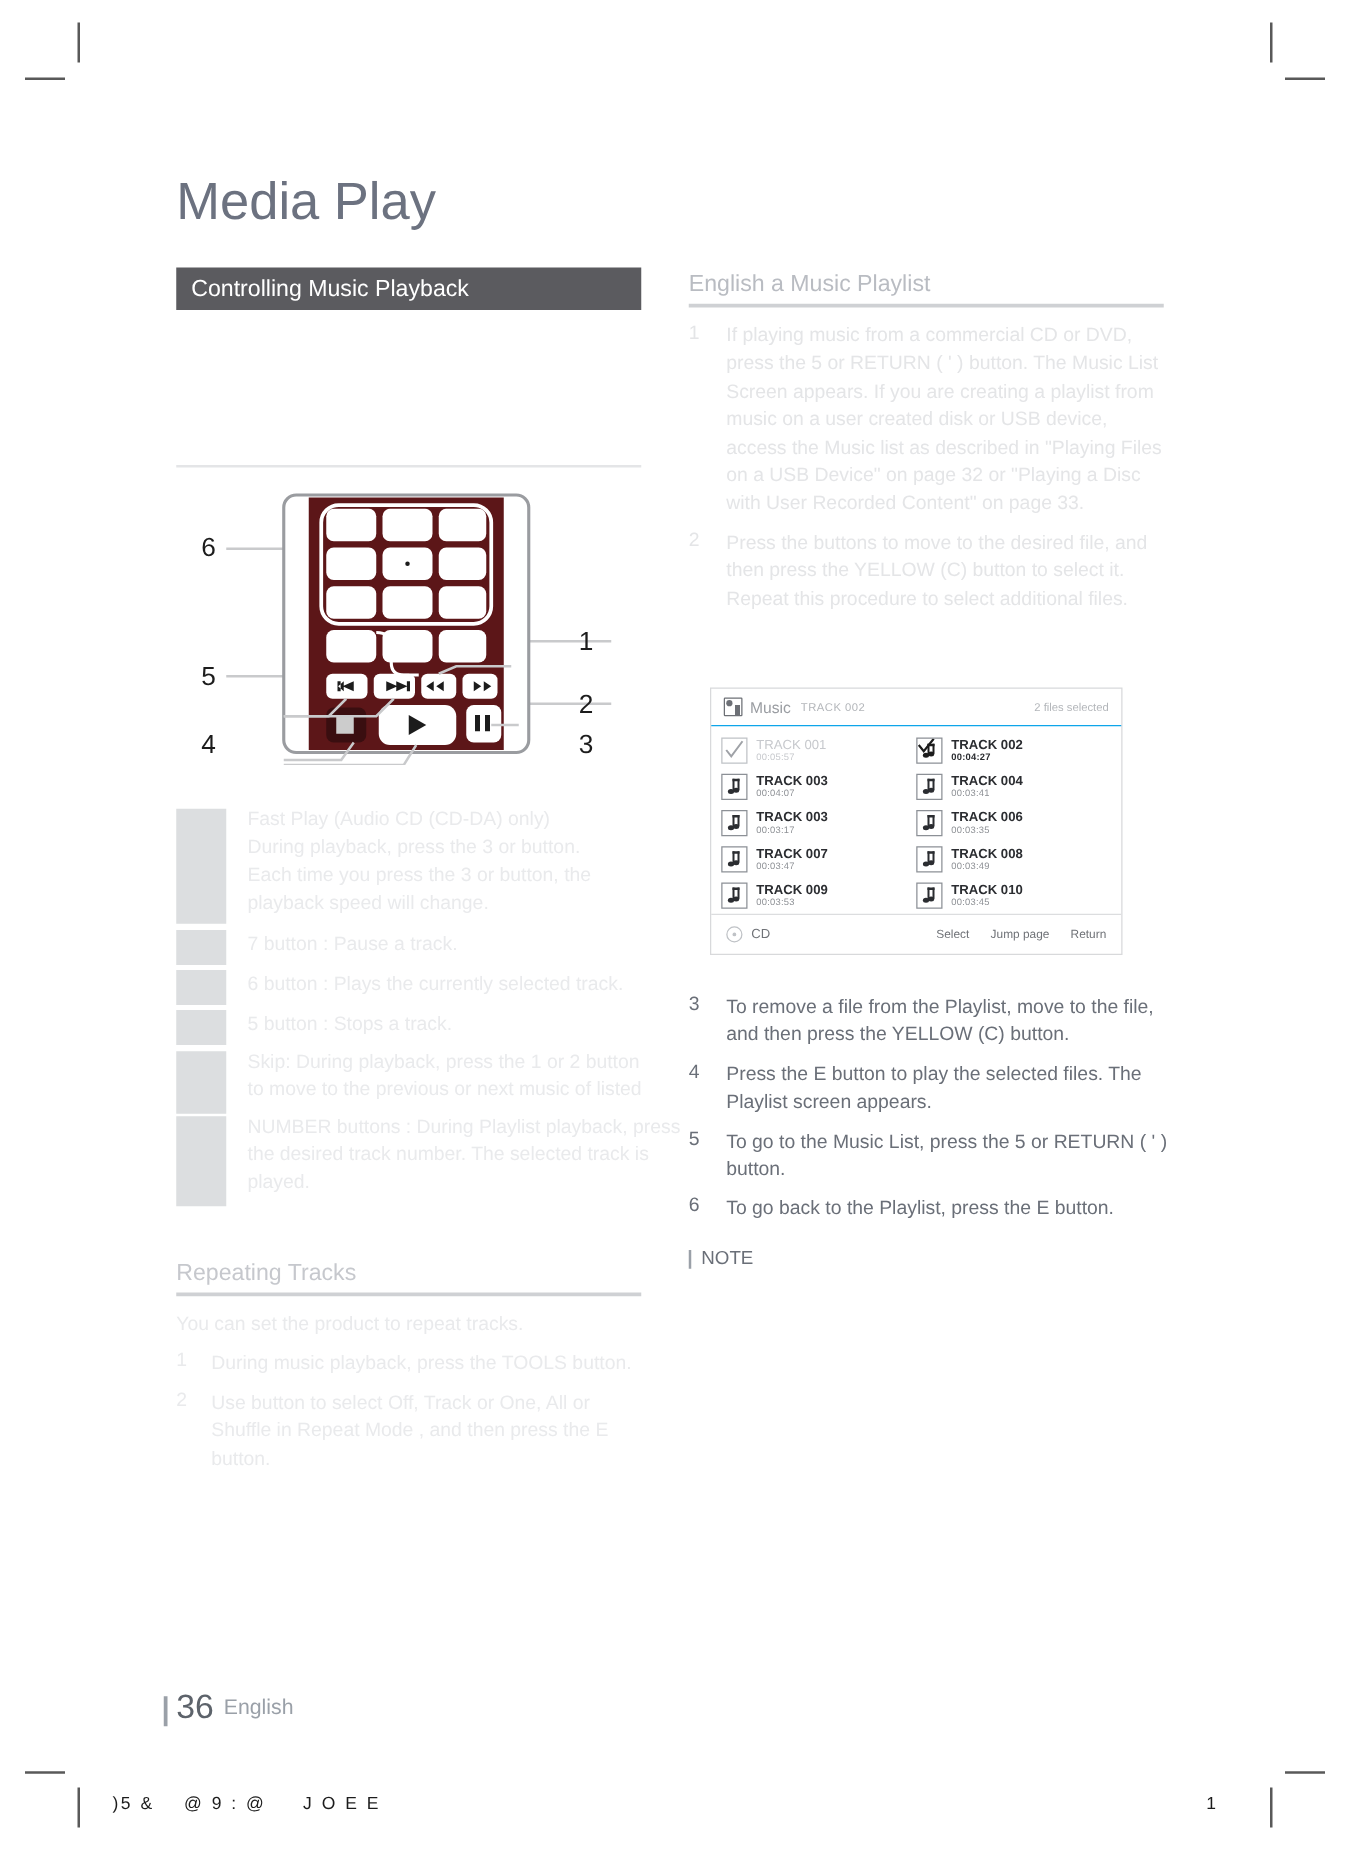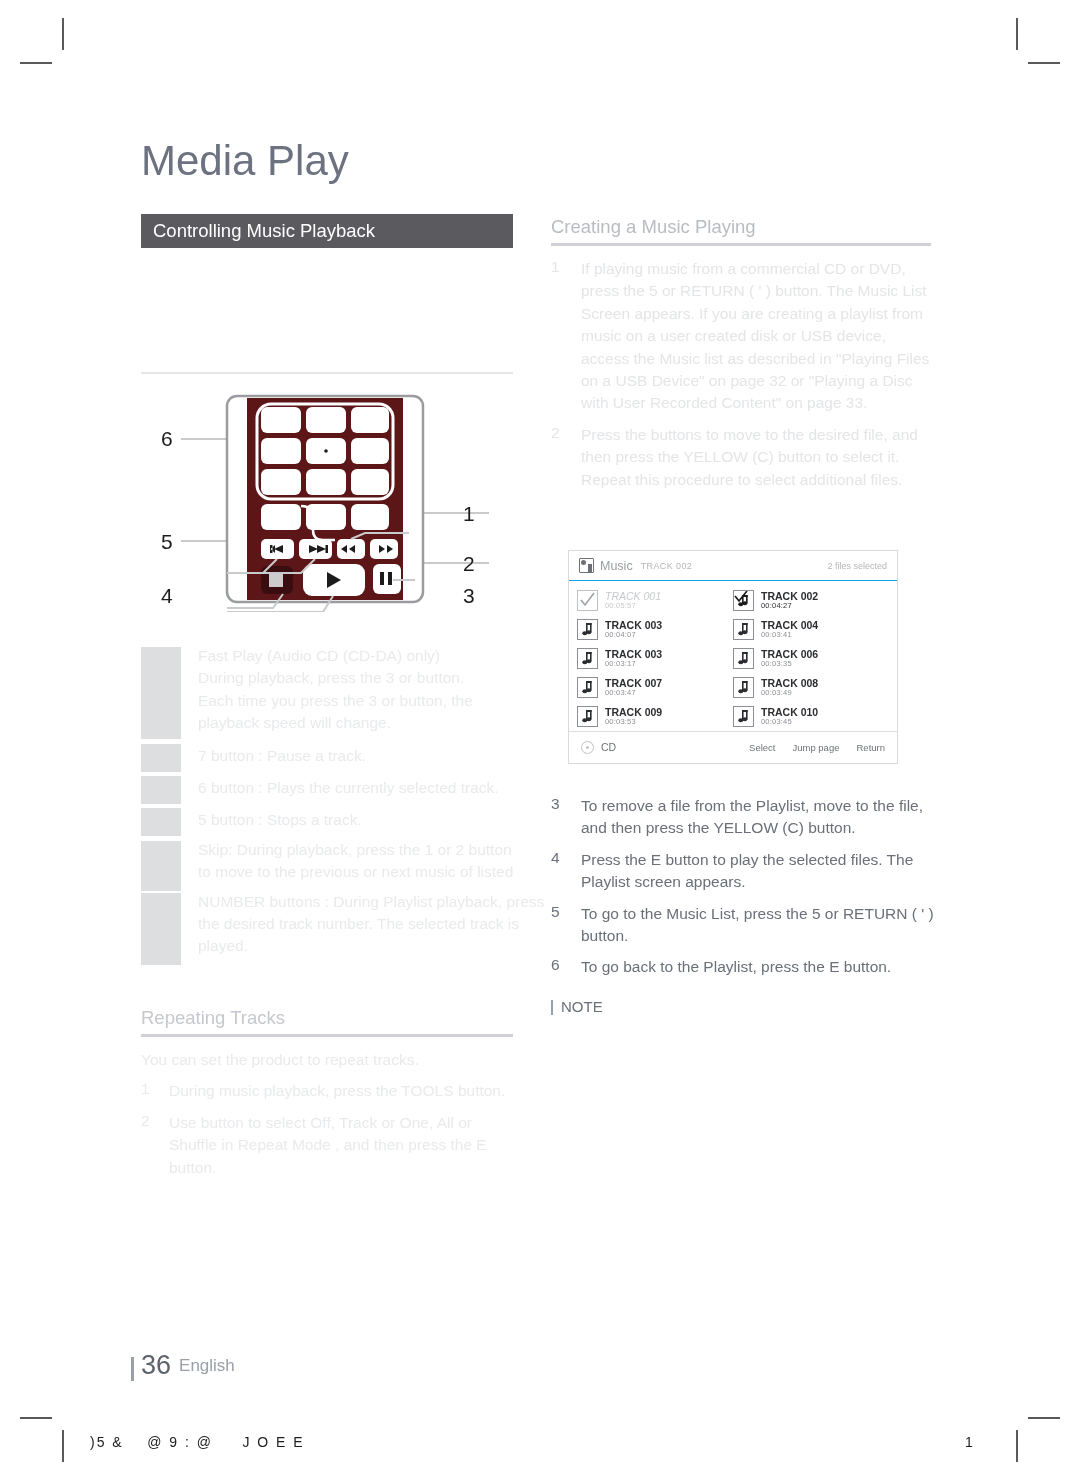--- a/index.html
+++ b/index.html
@@ -77,24 +77,24 @@
 
   #screen .grid{display:flex;padding:5px 8px 0 8px;height:150px;box-sizing:border-box;}
   .gcol{width:50%;}
   .trow{display:flex;align-items:center;height:29px;}
   .tbox{width:21px;height:21px;border:1.2px solid #8c9096;box-sizing:border-box;
         margin-right:7px;position:relative;flex:0 0 21px;background:#fff;}
   .tbox.empty{border-color:#bfc2c6;}
   .tbox svg{position:absolute;left:0;top:0;}
   .tinfo{line-height:1.05;}
   .tname{font-size:10.5px;color:#4d5158;white-space:nowrap;}
-  .tname.dim{color:#c7c9cd;font-style:italic;}
+  .tname.dim{color:#c7c9cd;}
   .tname.b{font-weight:bold;color:#2b2d31;}
   .ttime{font-size:7.5px;color:#8d9095;letter-spacing:.2px;}
-  .ttime.b{font-weight:normal;color:#2b2d31;}
+  .ttime.b{font-weight:bold;color:#2b2d31;}
   .ttime.dim{color:#c7c9cd;}
 
   #screen .fbar{height:31px;border-top:1px solid #dcdddf;display:flex;align-items:center;
                 padding:0 12px;box-sizing:border-box;}
   .fbar .disc{width:11px;height:11px;border:1px solid #bfc2c6;border-radius:50%;
               margin-right:7px;position:relative;}
   .fbar .disc:before{content:"";position:absolute;left:4px;top:4px;width:3px;height:3px;
                      background:#bfc2c6;border-radius:50%;}
   .fbar .dlabel{font-size:10.5px;color:#6f7277;}
   .fbar .acts{margin-left:auto;display:flex;gap:17px;}
@@ -272,21 +272,21 @@
       <div class="n">1</div>
       <div class="t">During music playback, press the TOOLS button.</div>
     </div>
     <div class="numrow">
       <div class="n">2</div>
       <div class="t">Use   button to select Off, Track or One, All or Shuffle in Repeat Mode , and then press the E  button.</div>
     </div>
   </div>
 
   <div class="col" id="colR">
-    <div class="sechead dark">Creating a Music Playing</div>
+    <div class="sechead dark">English a Music Playlist</div>
     <div class="rule"></div>
 
     <div class="rstep" style="margin-top:12px;">
       <div class="n">1</div>
       <div class="t">If playing music from a commercial CD or DVD, press the 5 or RETURN ( ' ) button. The Music List Screen appears. If you are creating a playlist from music on a user created disk or USB device, access the Music list as described in "Playing Files on a USB Device" on page 32 or "Playing a Disc with User Recorded Content" on page 33.</div>
     </div>
     <div class="rstep">
       <div class="n">2</div>
       <div class="t">Press the   buttons to move to the desired file, and then press the YELLOW (C) button to select it. Repeat this procedure to select additional files.</div>
     </div>

